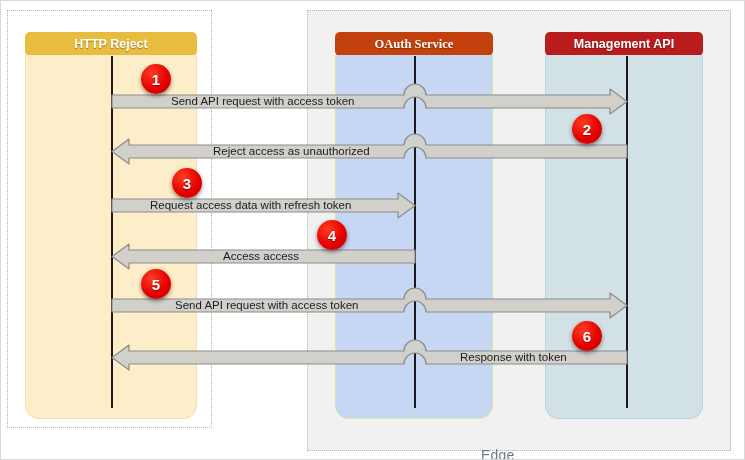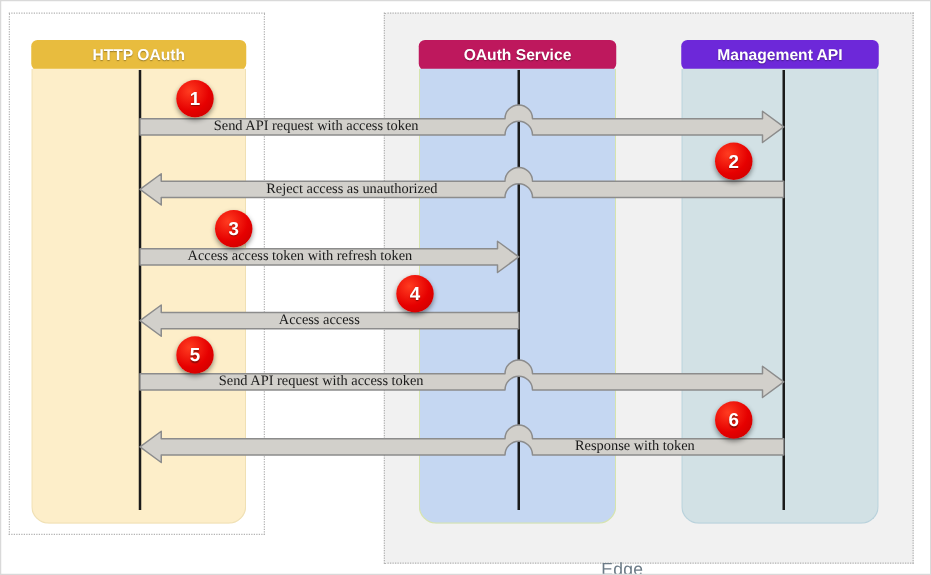--- a/index.html
+++ b/index.html
@@ -26,56 +26,56 @@
              border-radius:0 0 14px 14px;box-sizing:border-box;}
   .lifeline{position:absolute;width:2px;background:#1a1a1a;}
 
   #lane-client{left:24px;top:31px;width:172px;}
   #lane-client .lane-head{background:#e8bc3e;}
   #lane-client .lane-body{height:364px;background:#fdeec9;
         border:1px solid #f0e0b4;border-top:none;}
   #ll-client{left:110px;top:55px;height:352px;}
 
   #lane-oauth{left:334px;top:31px;width:158px;}
-  #lane-oauth .lane-head{background:#be185d;}
+  #lane-oauth .lane-head{background:#c2410c;font-family:Liberation Serif, serif;}
   #lane-oauth .lane-body{height:364px;background:#c5d7f2;
         border:1px solid #d6e4ae;border-top:none;}
   #ll-oauth{left:413px;top:55px;height:352px;}
 
   #lane-mgmt{left:544px;top:31px;width:158px;}
-  #lane-mgmt .lane-head{background:#6d28d9;}
+  #lane-mgmt .lane-head{background:#b91c1c;}
   #lane-mgmt .lane-body{height:364px;background:#d2e1e5;
         border:1px solid #b9d2dc;border-top:none;}
   #ll-mgmt{left:625px;top:55px;height:352px;}
 
   
   .msg{position:absolute;height:26px;}
   .msg svg{position:absolute;left:0;top:0;overflow:visible;}
   .msg-label{position:absolute;top:5px;font-size:11.5px;color:#1a1a1a;
-             white-space:nowrap;line-height:16px;font-family:Liberation Serif, serif;}
+             white-space:nowrap;line-height:16px;}
 
   
   .badge{position:absolute;width:30px;height:30px;border-radius:50%;
          background:radial-gradient(circle at 35% 30%, #ff3c20 0%, #e60000 55%, #c40000 100%);
          box-shadow:0 2px 4px rgba(0,0,0,.45);
          color:#fff;font-size:15px;font-weight:bold;
          display:flex;align-items:center;justify-content:center;
          text-shadow:0 1px 1px rgba(0,0,0,.4);}
 </style>
 </head>
 <body>
 
 <div id="canvas">
 
   <div class="group" id="grp-client"></div>
   <div class="group" id="grp-edge"></div>
   <div class="group-label" id="edge-label">Edge</div>
 
   <div class="lane" id="lane-client">
-    <div class="lane-head">HTTP OAuth</div>
+    <div class="lane-head">HTTP Reject</div>
     <div class="lane-body"></div>
   </div>
   <div class="lifeline" id="ll-client"></div>
 
   <div class="lane" id="lane-oauth">
     <div class="lane-head">OAuth Service</div>
     <div class="lane-body"></div>
   </div>
   <div class="lifeline" id="ll-oauth"></div>
 
@@ -97,21 +97,21 @@
         <svg width="523" height="31" viewBox="0 0 523 31">
           <path d="M519,9 L318,9 A11,11 0 0 0 296,9 L21,9 L21,3 L4,15.5 L21,28 L21,22 L296,22 A11,11 0 0 1 318,22 L519,22 Z" fill="#d2d0cb" stroke="#8c8c8c" stroke-width="1.2" stroke-linejoin="round"></path>
         </svg>
         <div class="msg-label" style="left: 105px; top: 7.5px;">Reject access as unauthorized</div>
       </div>
       <div class="badge" style="left: 571px; top: 113px;">2</div>
       <div class="msg" style="left: 107px; top: 188.5px;">
         <svg width="311" height="31" viewBox="0 0 311 31">
           <path d="M4,9 L290,9 L290,3 L307,15.5 L290,28 L290,22 L4,22 Z" fill="#d2d0cb" stroke="#8c8c8c" stroke-width="1.2" stroke-linejoin="round"></path>
         </svg>
-        <div class="msg-label" style="left: 42px; top: 7.5px;">Access access token with refresh token</div>
+        <div class="msg-label" style="left: 42px; top: 7.5px;">Request access data with refresh token</div>
       </div>
       <div class="badge" style="left: 171px; top: 167px;">3</div>
       <div class="msg" style="left: 107px; top: 239.5px;">
         <svg width="311" height="31" viewBox="0 0 311 31">
           <path d="M307,9 L21,9 L21,3 L4,15.5 L21,28 L21,22 L307,22 Z" fill="#d2d0cb" stroke="#8c8c8c" stroke-width="1.2" stroke-linejoin="round"></path>
         </svg>
         <div class="msg-label" style="left: 115px; top: 7.5px;">Access access</div>
       </div>
       <div class="badge" style="left: 316px; top: 219px;">4</div>
       <div class="msg" style="left: 107px; top: 288.5px;">

